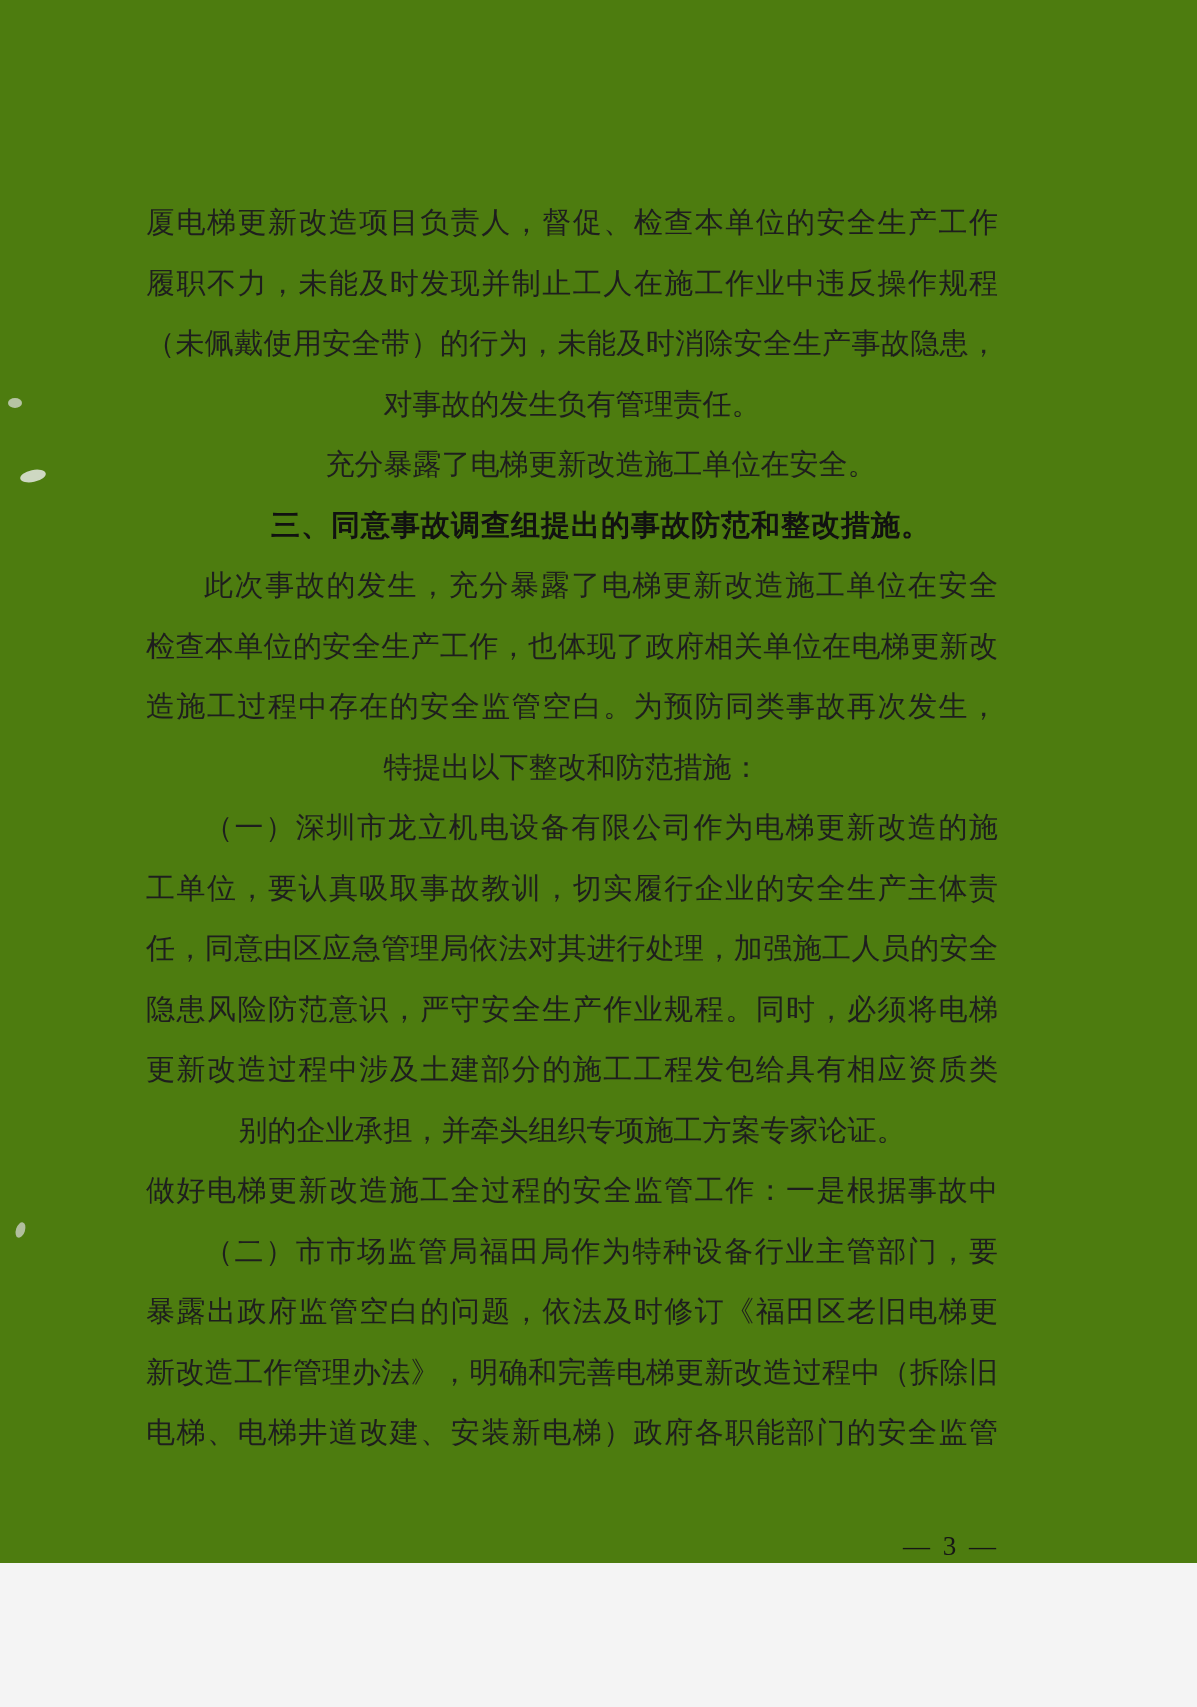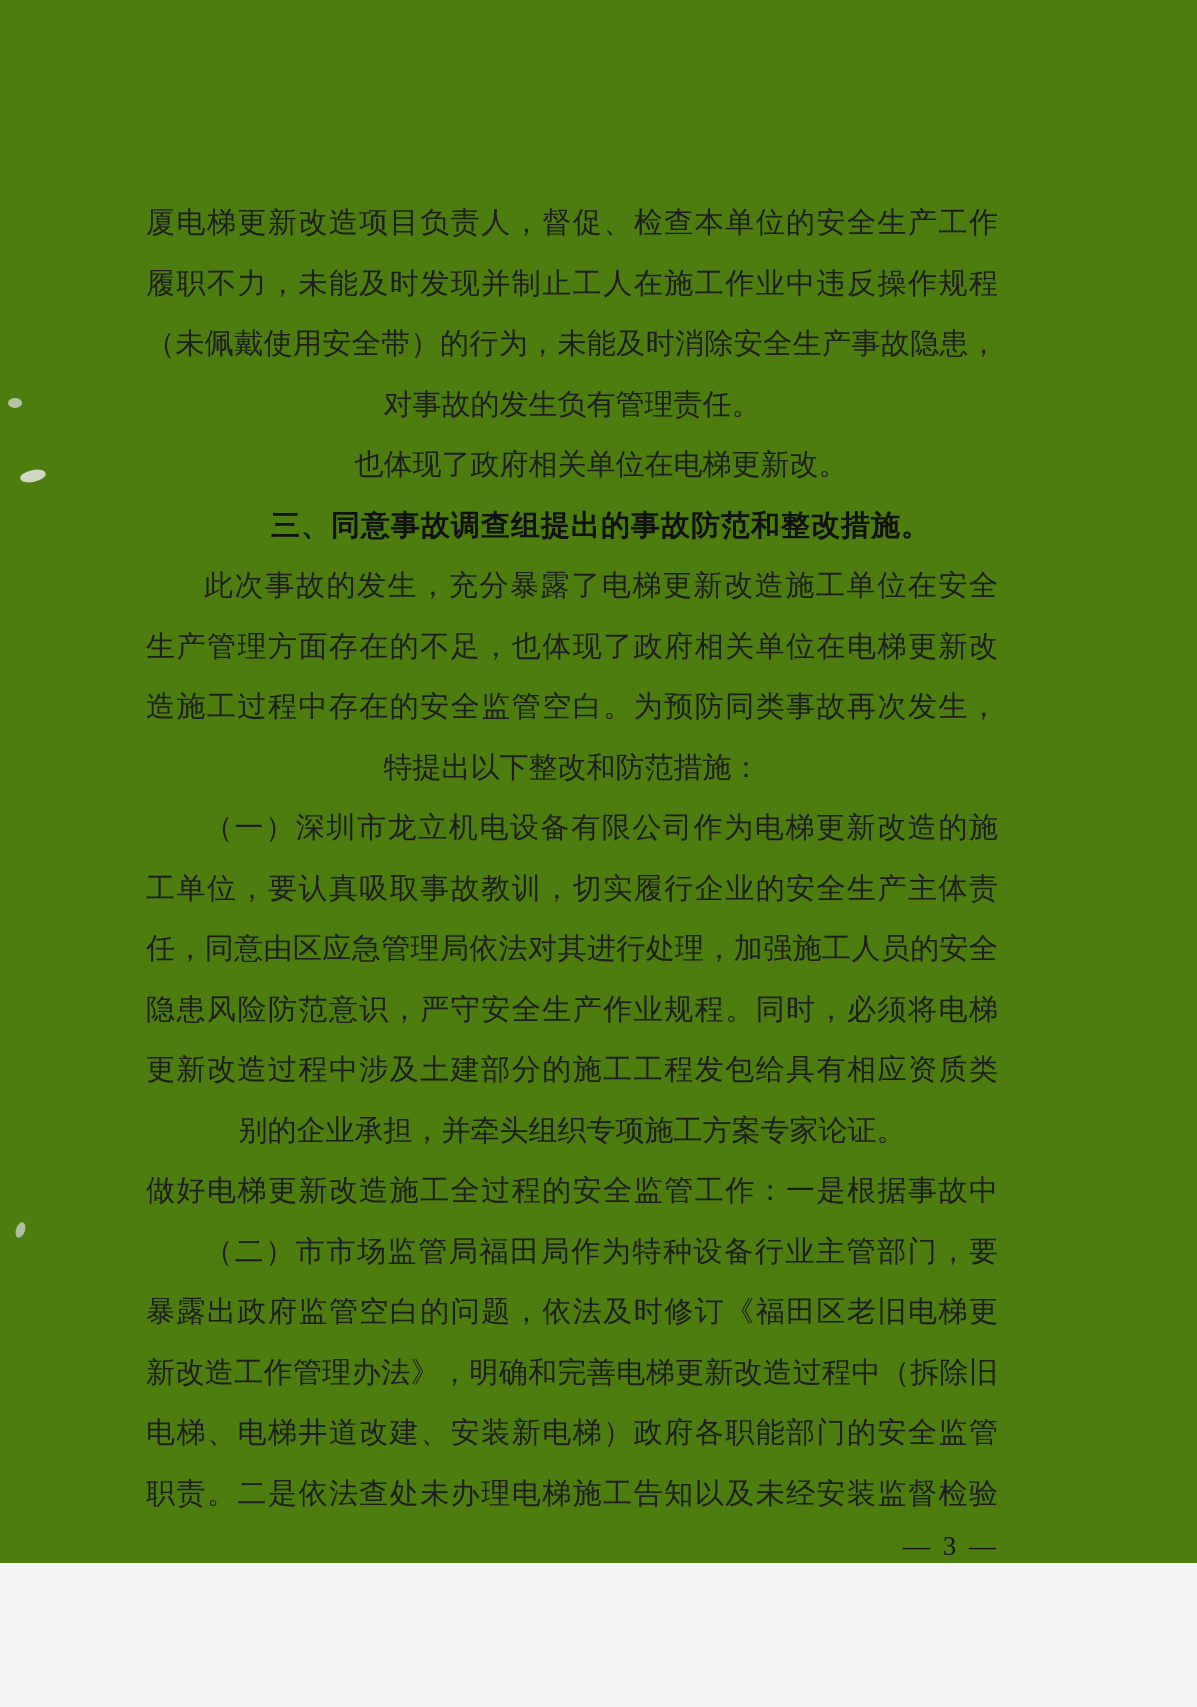--- a/index.html
+++ b/index.html
@@ -74,35 +74,34 @@
 
   <div class="speck speck-1"></div>
   <div class="speck speck-2"></div>
   <div class="speck speck-3"></div>
 
   <div class="content">
     <div class="line fill">厦电梯更新改造项目负责人，督促、检查本单位的安全生产工作</div>
     <div class="line fill">履职不力，未能及时发现并制止工人在施工作业中违反操作规程</div>
     <div class="line fill">（未佩戴使用安全带）的行为，未能及时消除安全生产事故隐患，</div>
     <div class="line">对事故的发生负有管理责任。</div>
-    <div class="line indent">也体现了政府相关单位在电梯更新改。</div>
+    <div class="line indent">充分暴露了电梯更新改造施工单位在安全。</div>
     <div class="line indent bold">三、同意事故调查组提出的事故防范和整改措施。</div>
     <div class="line indent fill">此次事故的发生，充分暴露了电梯更新改造施工单位在安全</div>
-    <div class="line fill">生产管理方面存在的不足，也体现了政府相关单位在电梯更新改</div>
+    <div class="line fill">检查本单位的安全生产工作，也体现了政府相关单位在电梯更新改</div>
     <div class="line fill">造施工过程中存在的安全监管空白。为预防同类事故再次发生，</div>
     <div class="line">特提出以下整改和防范措施：</div>
     <div class="line indent fill">（一）深圳市龙立机电设备有限公司作为电梯更新改造的施</div>
     <div class="line fill">工单位，要认真吸取事故教训，切实履行企业的安全生产主体责</div>
     <div class="line fill">任，同意由区应急管理局依法对其进行处理，加强施工人员的安全</div>
     <div class="line fill">隐患风险防范意识，严守安全生产作业规程。同时，必须将电梯</div>
     <div class="line fill">更新改造过程中涉及土建部分的施工工程发包给具有相应资质类</div>
     <div class="line">别的企业承担，并牵头组织专项施工方案专家论证。</div>
     <div class="line fill">做好电梯更新改造施工全过程的安全监管工作：一是根据事故中</div>
     <div class="line indent fill">（二）市市场监管局福田局作为特种设备行业主管部门，要</div>
     <div class="line fill">暴露出政府监管空白的问题，依法及时修订《福田区老旧电梯更</div>
     <div class="line fill">新改造工作管理办法》，明确和完善电梯更新改造过程中（拆除旧</div>
     <div class="line fill">电梯、电梯井道改建、安装新电梯）政府各职能部门的安全监管</div>
-    <div class="line fill">职责。二是依法查处未办理电梯施工告知以及未经安装监督检验</div>
   </div>
 
   <div class="page-number">— 3 —</div>
 
 </div>
 
 </body></html>

